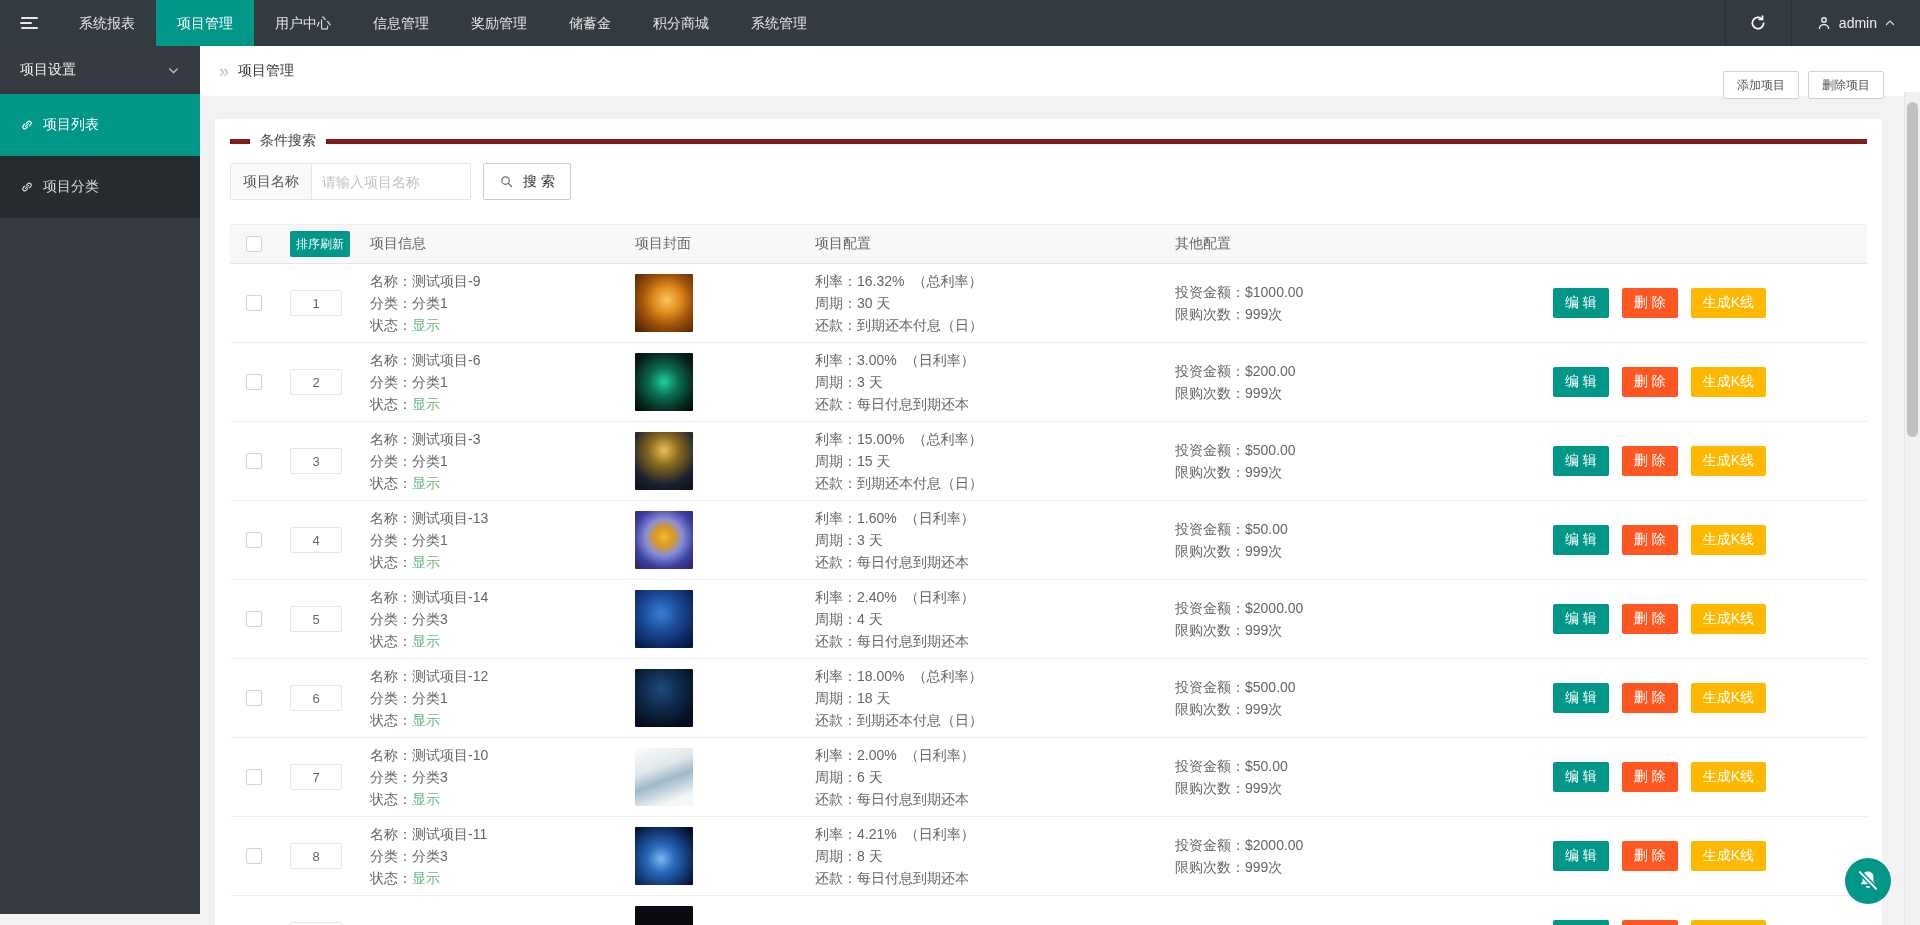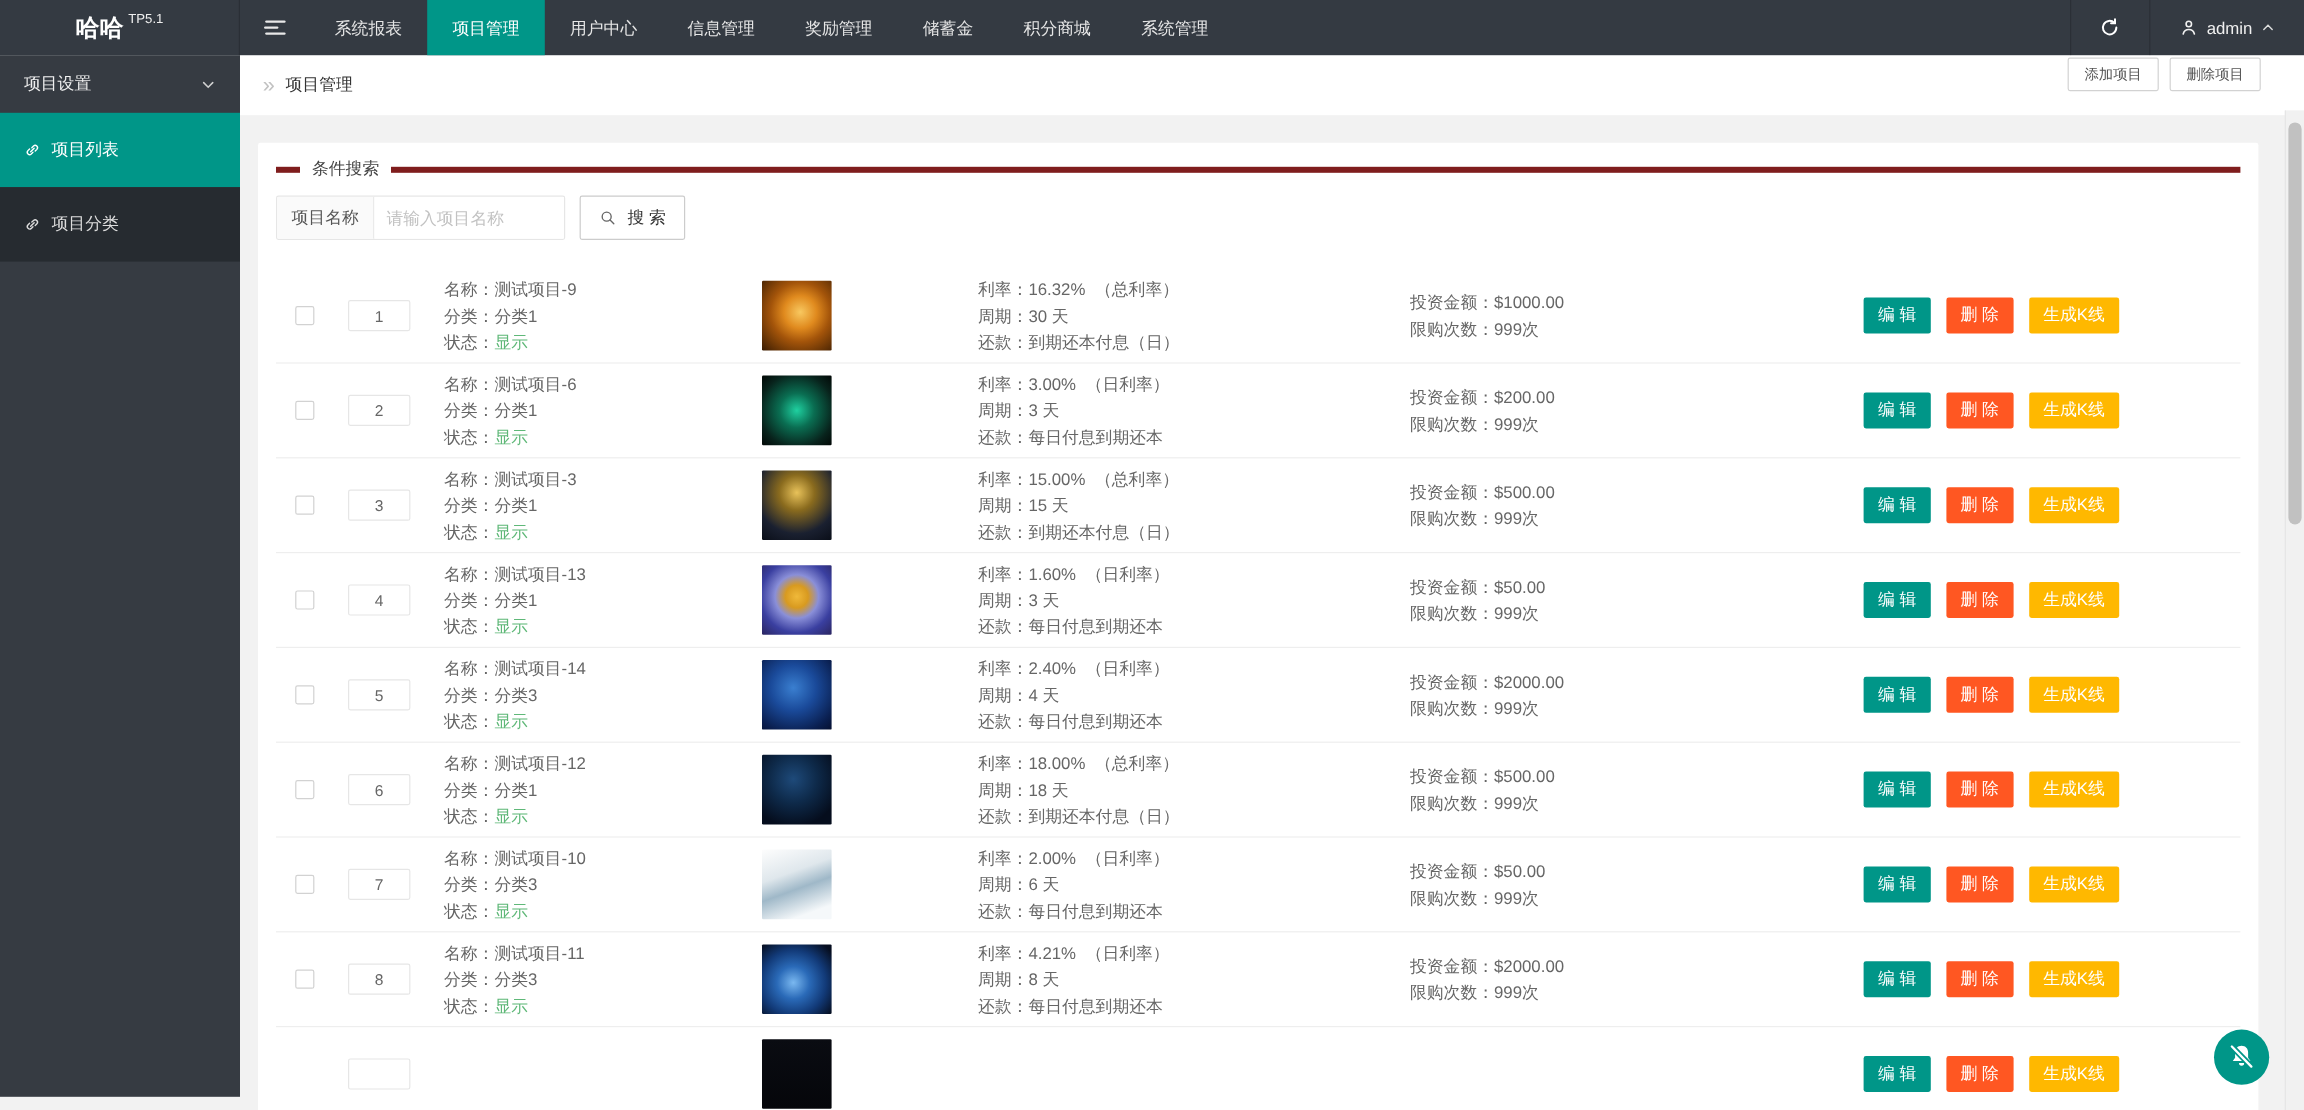--- a/index.html
+++ b/index.html
@@ -27,21 +27,21 @@
   .side-item{height:62px;display:flex;align-items:center;padding-left:20px;background:#262b30;color:#ddd;font-size:14px;cursor:pointer}
   .side-item.active{background:#009688;color:#fff}
   .side-item .link-ic{display:flex;margin-right:9px}
 
   
   .main{position:absolute;left:200px;top:46px;right:0;bottom:0}
   .breadcrumb-bar{height:50px;background:#fff;display:flex;align-items:center;padding-left:19px;position:relative}
   .crumb-icon{color:#c2c2c2;font-size:18px;margin-right:9px;line-height:1}
   .crumb-icon::before{content:"\00BB"}
   .crumb-title{color:#333;font-size:14px}
-  .page-actions{position:absolute;right:36px;top:2px;display:flex;gap:9px}
+  .page-actions{position:absolute;right:36px;top:25px;display:flex;gap:9px}
   .page-actions button{height:28px;padding:0 13px;background:#fff;border:1px solid #d2d2d2;border-radius:2px;color:#555;font-size:12px;cursor:pointer;font-family:inherit}
 
   .card{position:absolute;left:15px;right:38px;top:73px;height:1100px;background:#fff;border-radius:2px}
   .card fieldset{margin:13px 15px 6px;border:none;border-top:5px solid #7f1d1d}
   .card legend{margin-left:20px;padding:0 10px;font-size:14px;color:#444}
   .search-row{margin:13px 15px 24px;display:flex;align-items:center}
   .input-group{display:flex;height:37px;border:1px solid #e6e6e6;border-radius:2px;overflow:hidden}
   .input-group .addon{display:flex;align-items:center;padding:0 12px;background:#fafafa;border-right:1px solid #e6e6e6;color:#555;font-size:14px}
   .input-group input{border:none;outline:none;width:158px;padding:0 10px;font-size:14px;color:#666;font-family:inherit}
   .input-group input::placeholder{color:#c2c2c2}
@@ -72,24 +72,20 @@
 
   
   .scroll-track{position:absolute;top:46px;right:0;bottom:0;width:16px;background:#f1f1f1;border-left:1px solid #e6e6e6;z-index:40}
   .scroll-thumb{position:absolute;left:2px;right:2px;top:10px;height:335px;background:#c1c1c1;border-radius:7px}
   .fab{position:absolute;right:29px;bottom:21px;width:46px;height:46px;border-radius:50%;background:#009688;display:flex;align-items:center;justify-content:center;z-index:50;cursor:pointer;border:none}
 </style>
 </head>
 <body>
 
 <header class="header">
-  <div class="logo">
-    <span>哈哈</span>
-    <sup>TP5.1</sup>
-  </div>
   <div class="hamburger">
       <i></i>
       <i></i>
       <i></i>
     </div>
   <nav class="nav-menu">
       <div class="nav-item">系统报表</div>
       <div class="nav-item active">项目管理</div>
       <div class="nav-item">用户中心</div>
       <div class="nav-item">信息管理</div>
@@ -179,20 +175,41 @@
           <svg width="15" height="15" viewBox="0 0 24 24" fill="none" stroke="#666" stroke-width="1.8" stroke-linecap="round">
             <circle cx="10.5" cy="10.5" r="6"></circle>
               <line x1="15" y1="15" x2="20" y2="20"></line>
           </svg>
         </span>
         <span>搜 索</span>
       </button>
     </div>
 
     <div class="table">
+      <div class="thead">
+        <div class="td td-check">
+            <span class="checkbox"></span>
+          </div>
+        <div class="td td-sort">
+            <button class="sort-refresh">排序刷新</button>
+          </div>
+        <div class="td td-info">
+            <span>项目信息</span>
+          </div>
+        <div class="td td-cover">
+            <span>项目封面</span>
+          </div>
+        <div class="td td-config">
+            <span>项目配置</span>
+          </div>
+        <div class="td td-other">
+            <span>其他配置</span>
+          </div>
+        <div class="td td-actions"></div>
+      </div>
       <div id="tbody">
   <div class="trow">
     <div class="td td-check">
               <span class="checkbox"></span>
             </div>
     <div class="td td-sort">
               <input class="sort-input" value="1" style="">
             </div>
     <div class="td td-info">
       <div class="line"><span>名称：</span><span>测试项目-9</span></div>

